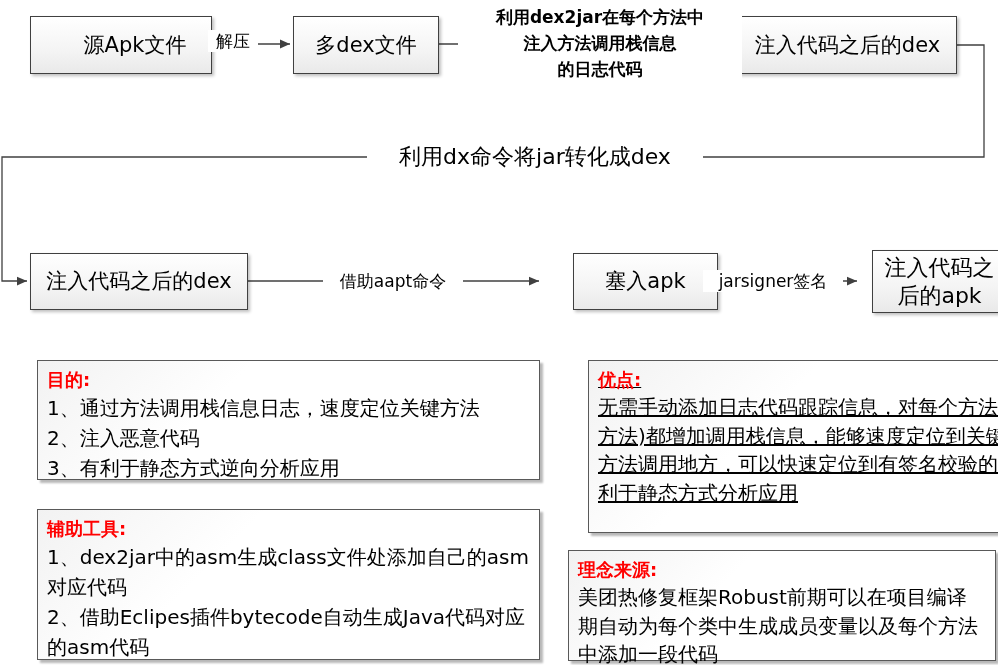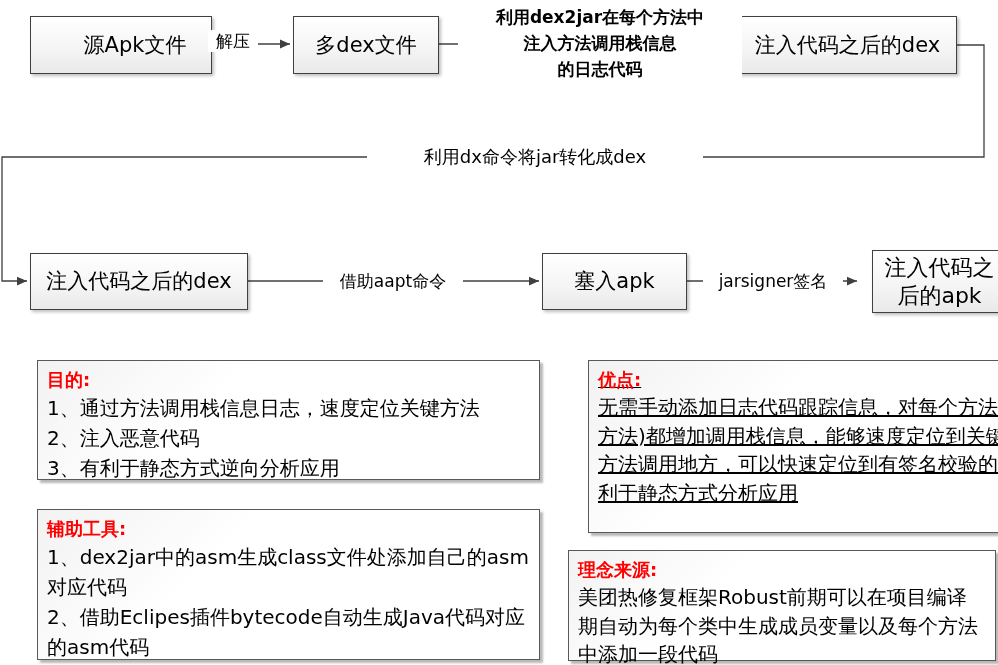--- a/index.html
+++ b/index.html
@@ -42,29 +42,29 @@
     <line x1="437" y1="44" x2="735" y2="44" stroke="#404040" stroke-width="1.3" marker-end="url(#arr)"></line>
     <path d="M955 45 L984 45 L984 157 L2 157 L2 281 L27 281" fill="none" stroke="#404040" stroke-width="1.3" marker-end="url(#arr)"></path>
     <line x1="246" y1="281" x2="539" y2="281" stroke="#404040" stroke-width="1.3" marker-end="url(#arr)"></line>
     <line x1="685" y1="281" x2="857" y2="281" stroke="#404040" stroke-width="1.3" marker-end="url(#arr)"></line>
   </svg>
 
   <div class="fbox" style="left:30px;top:16px;width:152px;height:56px;padding-left:28px;">源Apk文件</div>
   <div class="fbox" style="left:293px;top:16px;width:144px;height:56px;">多dex文件</div>
   <div class="fbox" style="left:738px;top:16px;width:217px;height:56px;">注入代码之后的dex</div>
   <div class="fbox" style="left:30px;top:253px;width:216px;height:55px;">注入代码之后的dex</div>
-  <div class="fbox" style="left:542px;top:253px;width:143px;height:55px;">塞入apk</div>
+  <div class="fbox" style="left:573px;top:253px;width:143px;height:55px;">塞入apk</div>
   <div class="fbox" style="left:860px;top:250px;width:133px;height:61px;font-size:22px;margin-left:12px;">注入代码之
 后的apk</div>
 
   <div class="elabel" style="left:208px;top:30px;width:50px;">解压</div>
   <div class="elabel" style="left:458px;top:4px;width:284px;line-height:26px;font-weight:bold;">利用dex2jar在每个方法中
 注入方法调用栈信息
 的日志代码</div>
-  <div class="elabel" style="left:367px;top:146px;width:336px;font-size:18px;">利用dx命令将jar转化成dex</div>
+  <div class="elabel" style="left:367px;top:146px;width:336px;font-size:22px;">利用dx命令将jar转化成dex</div>
   <div class="elabel" style="left:323px;top:270px;width:140px;">借助aapt命令</div>
   <div class="elabel" style="left:703px;top:270px;width:140px;">jarsigner签名</div>
 
   <div class="note" style="left:9px;top:360px;width:503px;height:120px;">
     <div class="ntitle">目的:</div>
     <div class="nline">1、通过方法调用栈信息日志，速度定位关键方法</div>
     <div class="nline">2、注入恶意代码</div>
     <div class="nline">3、有利于静态方式逆向分析应用</div>
   </div>
 

